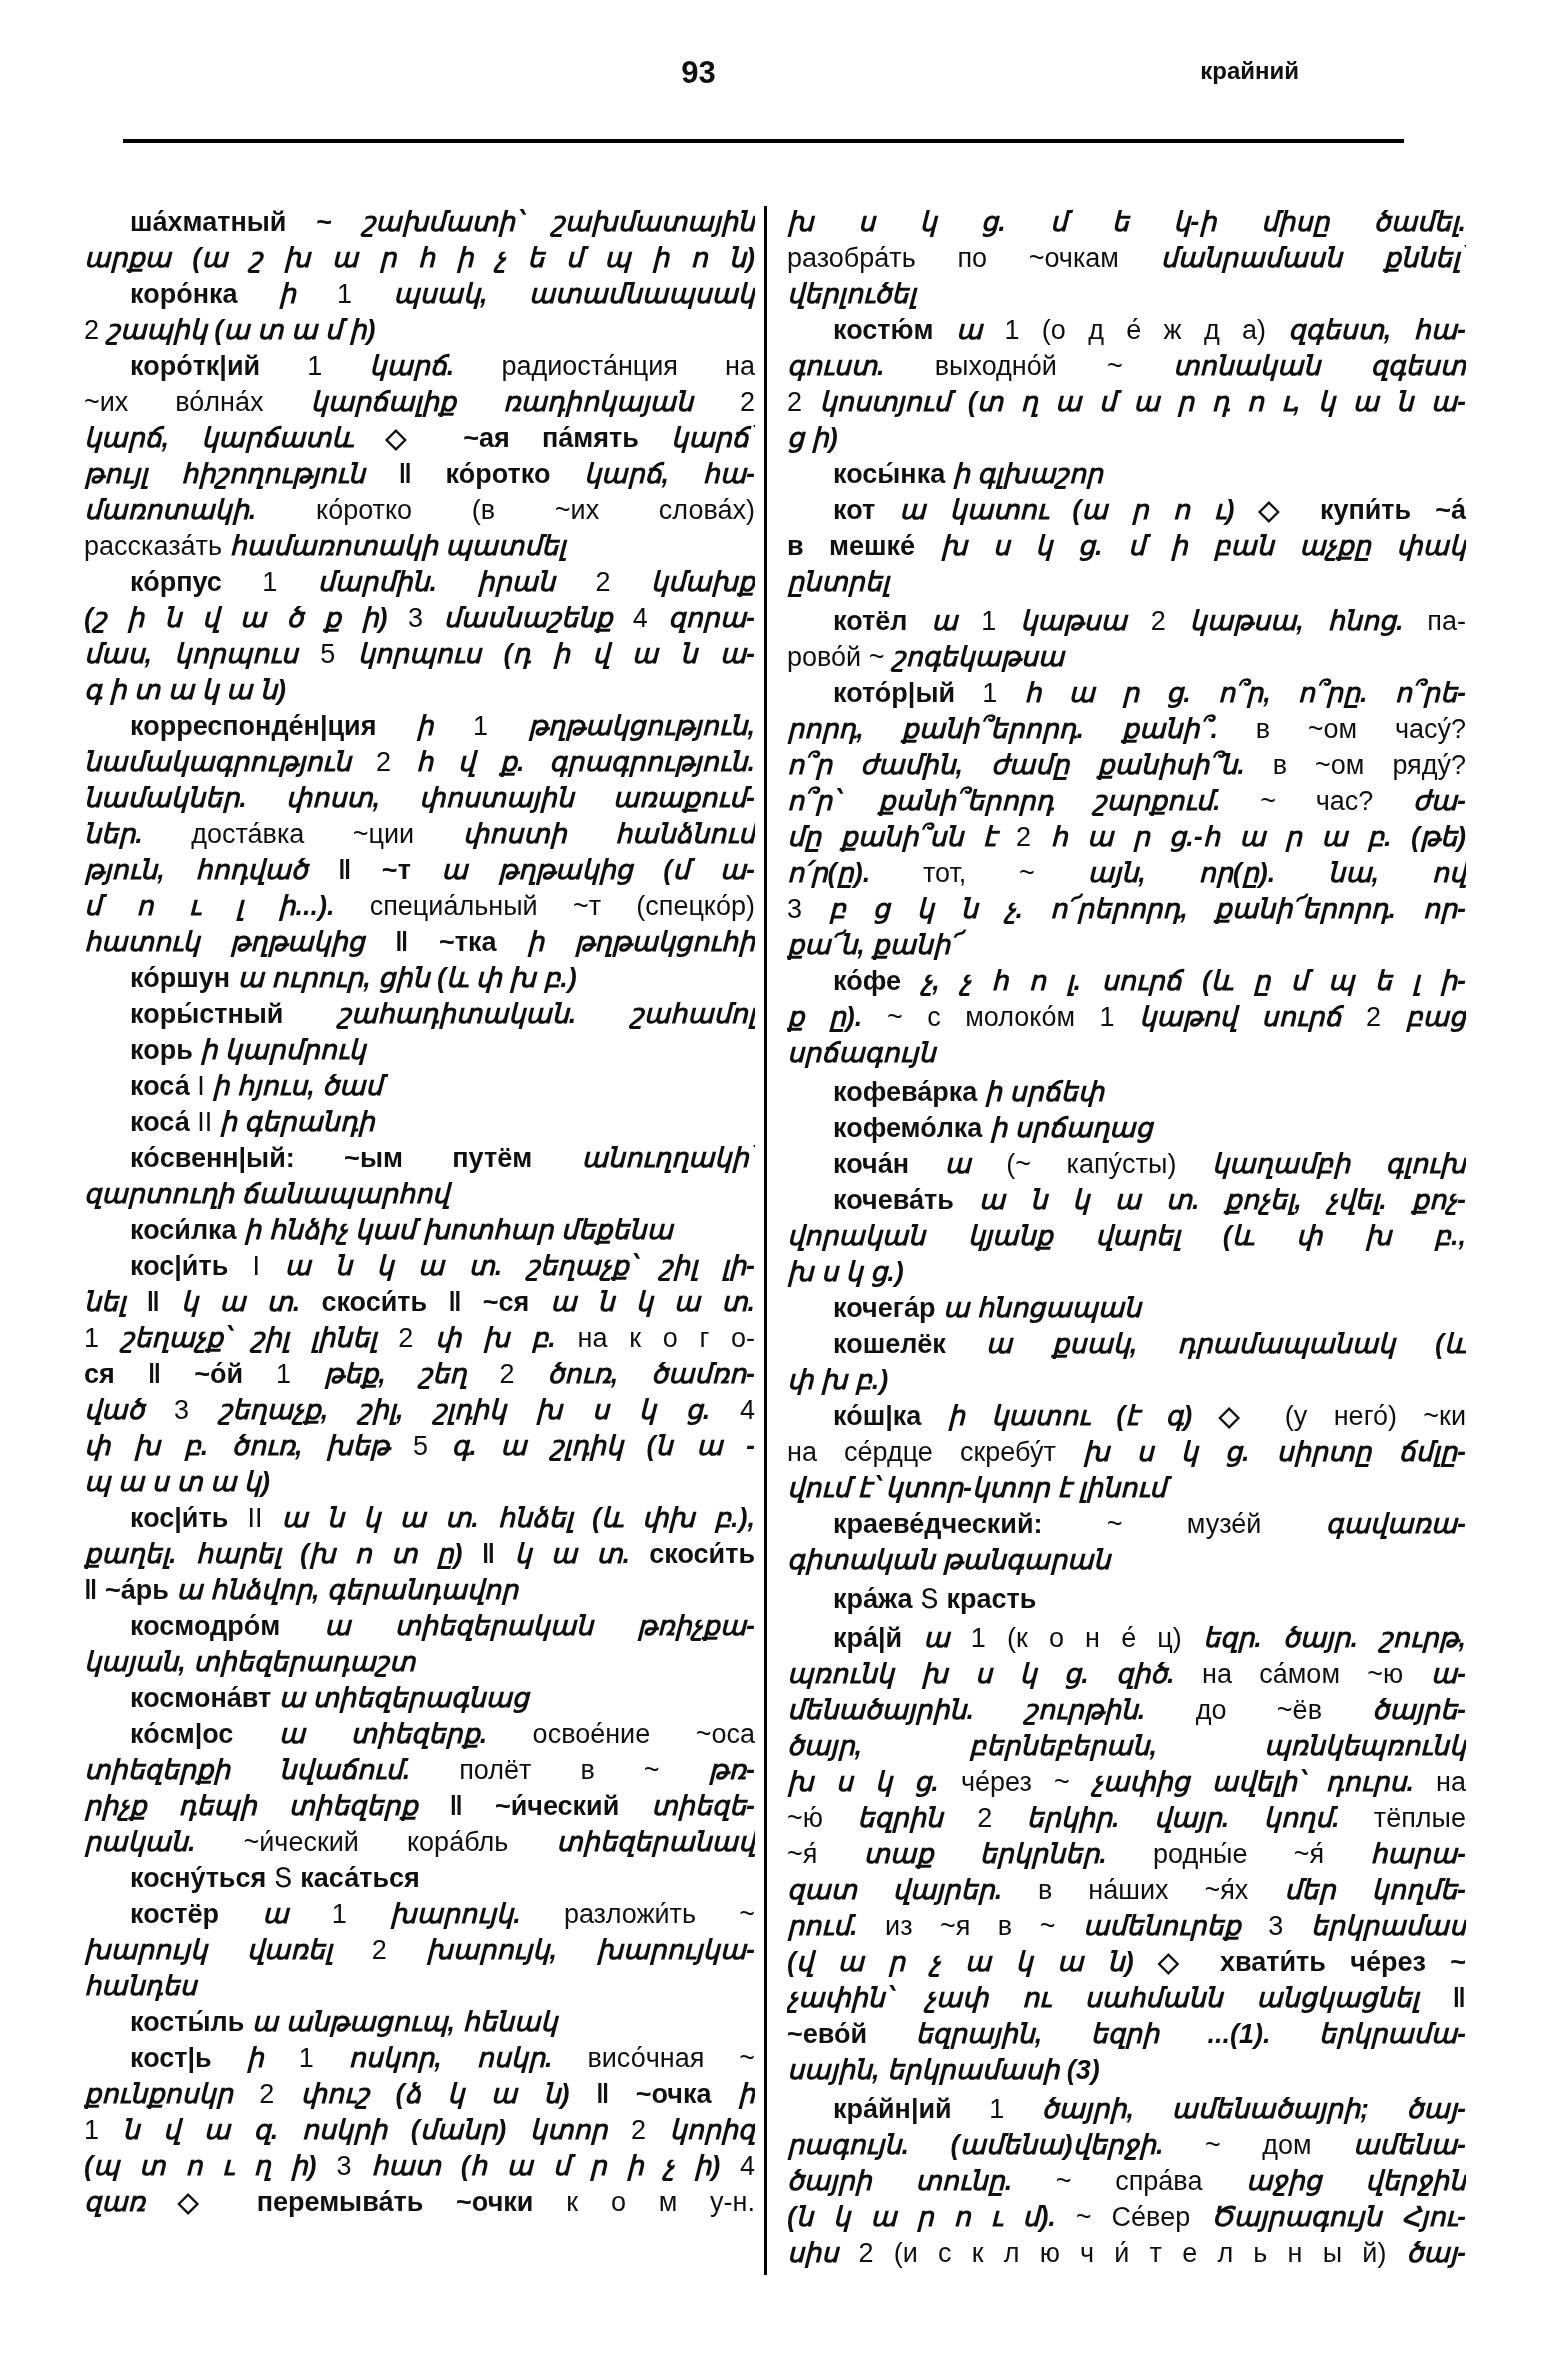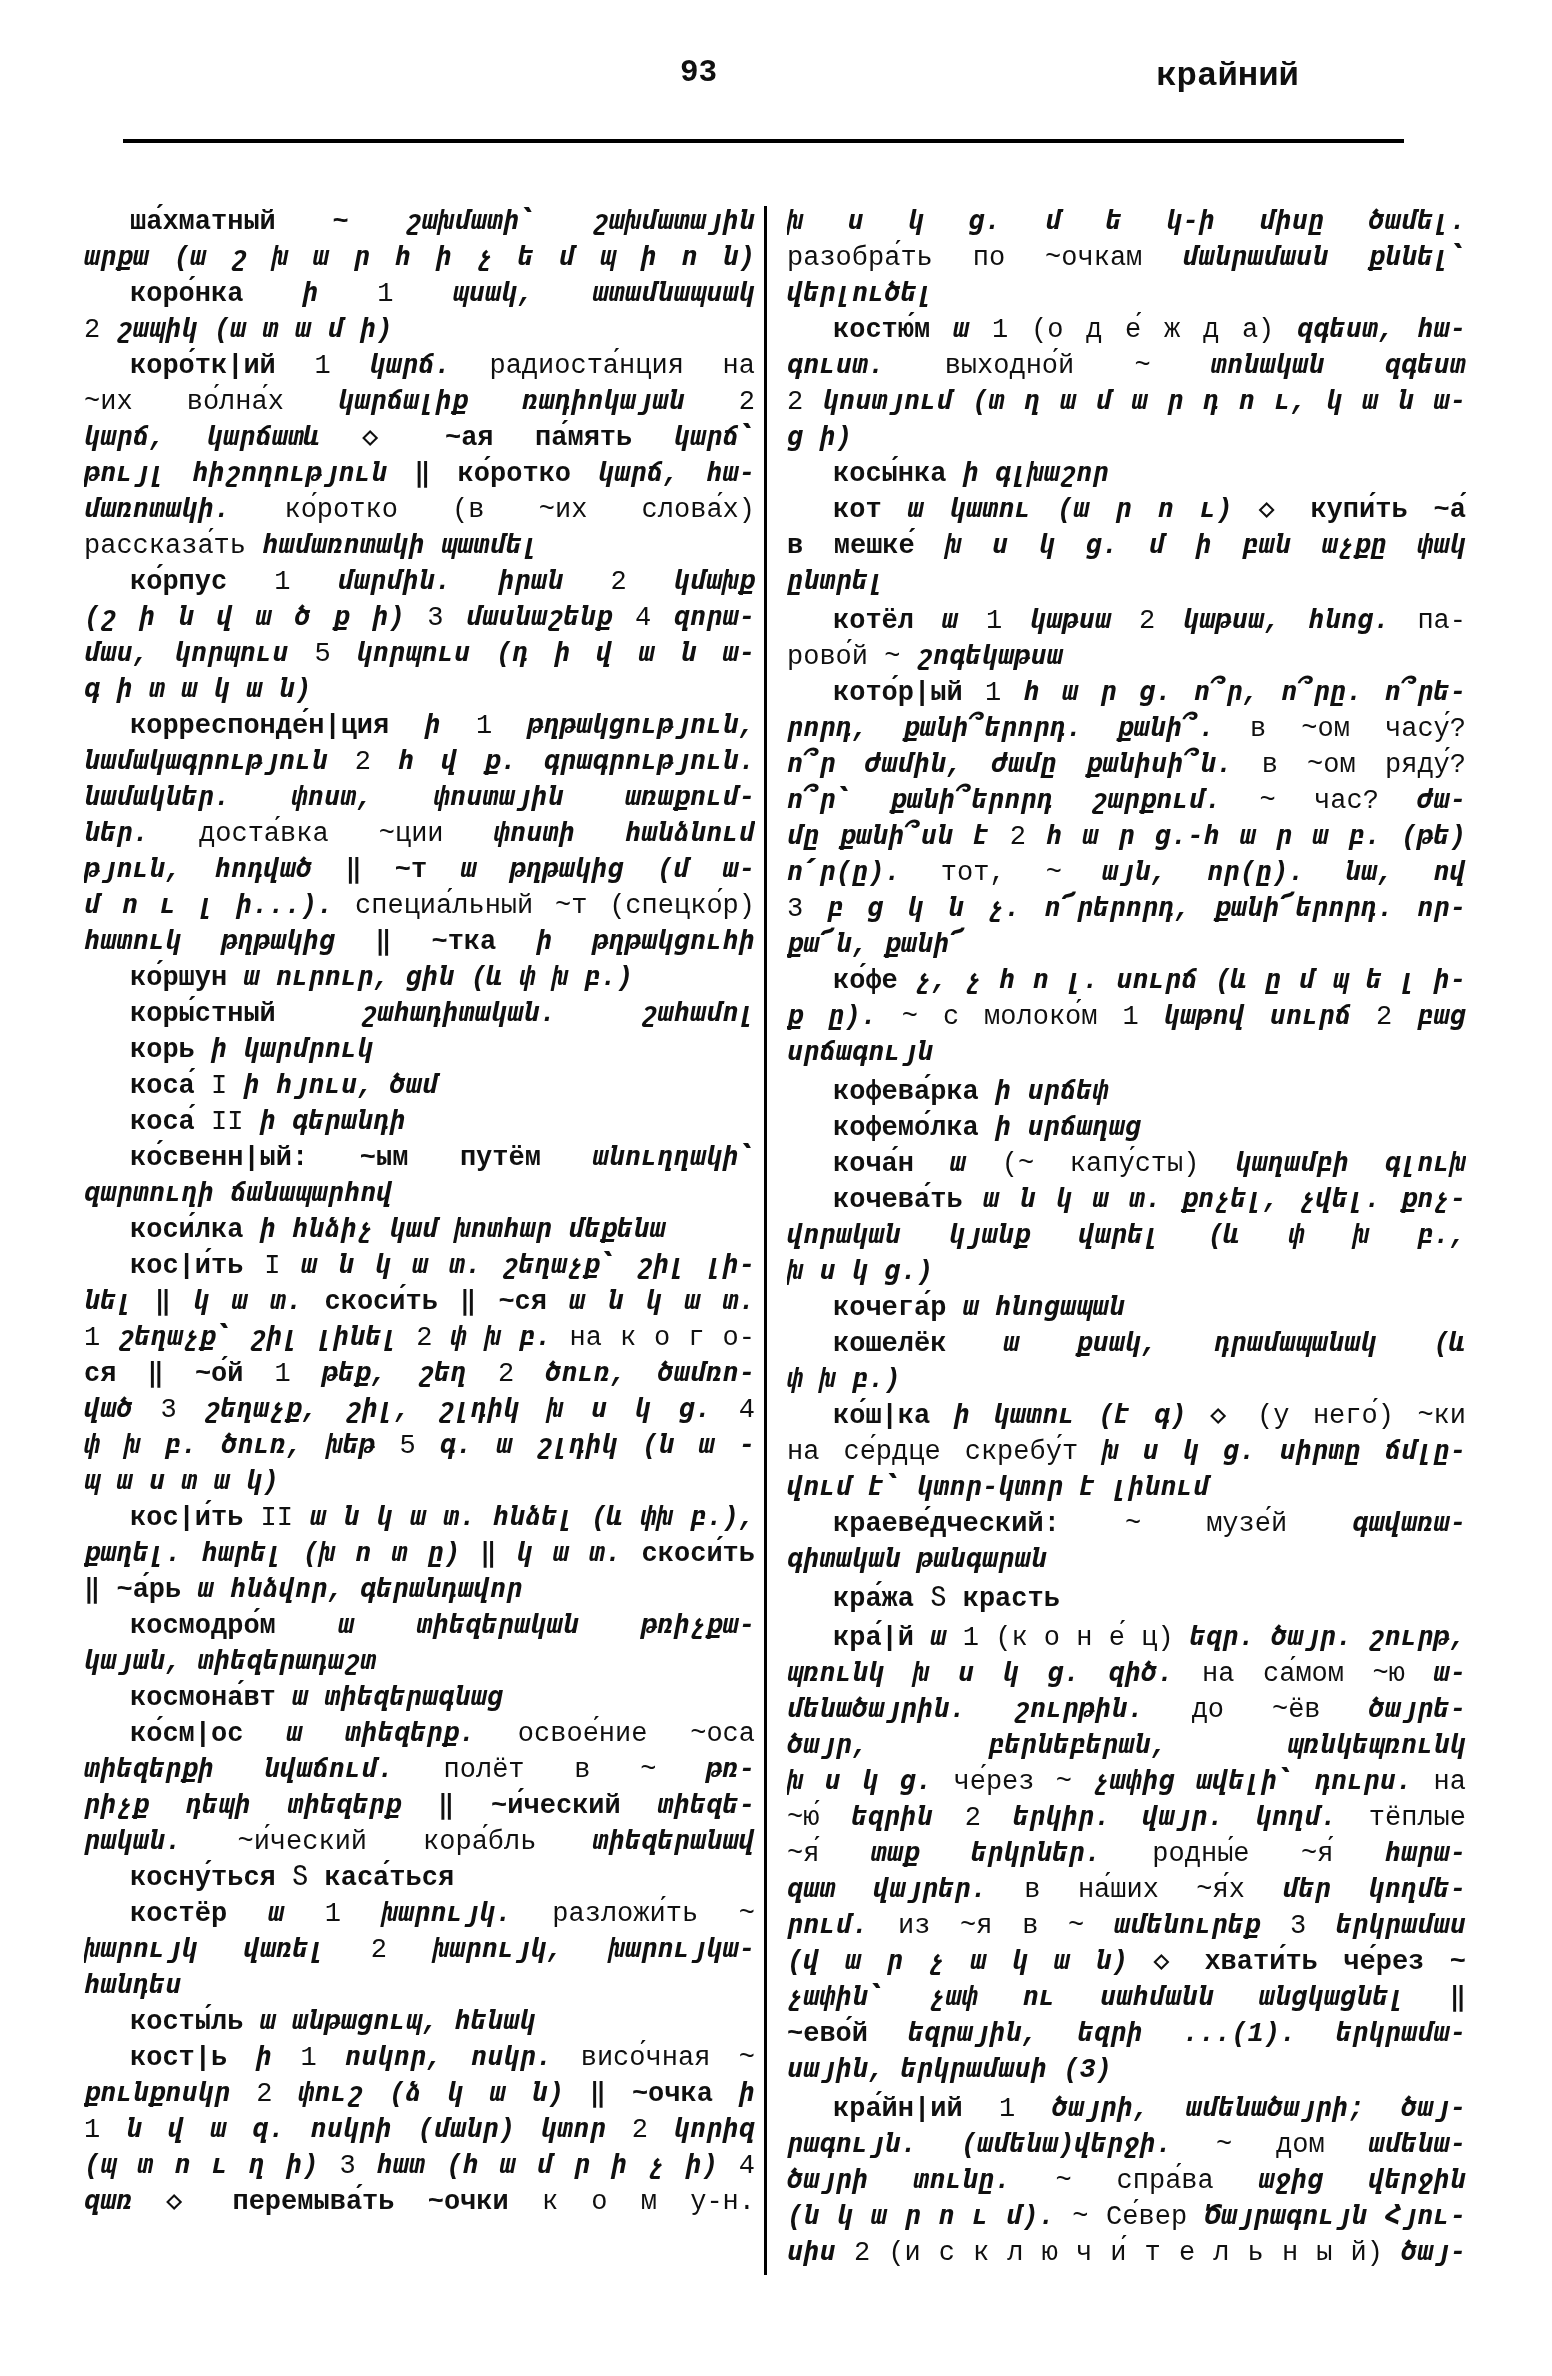--- a/index.html
+++ b/index.html
@@ -1,23 +1,23 @@
 <!DOCTYPE html>
 <html><head>
 <meta charset="utf-8">
 <style>
   html,body{margin:0;padding:0;background:#e8e8e4;}
   .page{
     position:relative;width:1552px;height:2376px;background:#ffffff;
-    font-family:Liberation Mono, monospace;color:#101010;
+    font-family:Liberation Sans, sans-serif;color:#101010;
     margin:0 auto;overflow:hidden;
   }
   .pagenum{position:absolute;top:55px;left:634px;width:129px;text-align:center;
     font-size:31px;font-weight:bold;}
-  .runhead{position:absolute;top:57px;right:253px;font-size:34px;font-weight:bold;}
+  .runhead{position:absolute;top:57px;right:253px;font-size:24px;font-weight:bold;}
   .rule{position:absolute;top:139px;left:123px;width:1281px;height:4px;background:#000;}
   .divider{position:absolute;top:206px;left:764px;width:3px;height:2069px;background:#000;}
   .col{position:absolute;top:204px;font-size:27px;line-height:36px;}
   .col-left{left:84px;width:671px;}
   .col-right{left:787px;width:679px;}
   .line{height:36px;overflow:hidden;white-space:nowrap;}
   .line.j{text-align:justify;text-align-last:justify;white-space:normal;}
   .line.ind{text-indent:46px;}
   .line.gap{margin-top:3px;}
   .s-b{font-weight:bold;}

